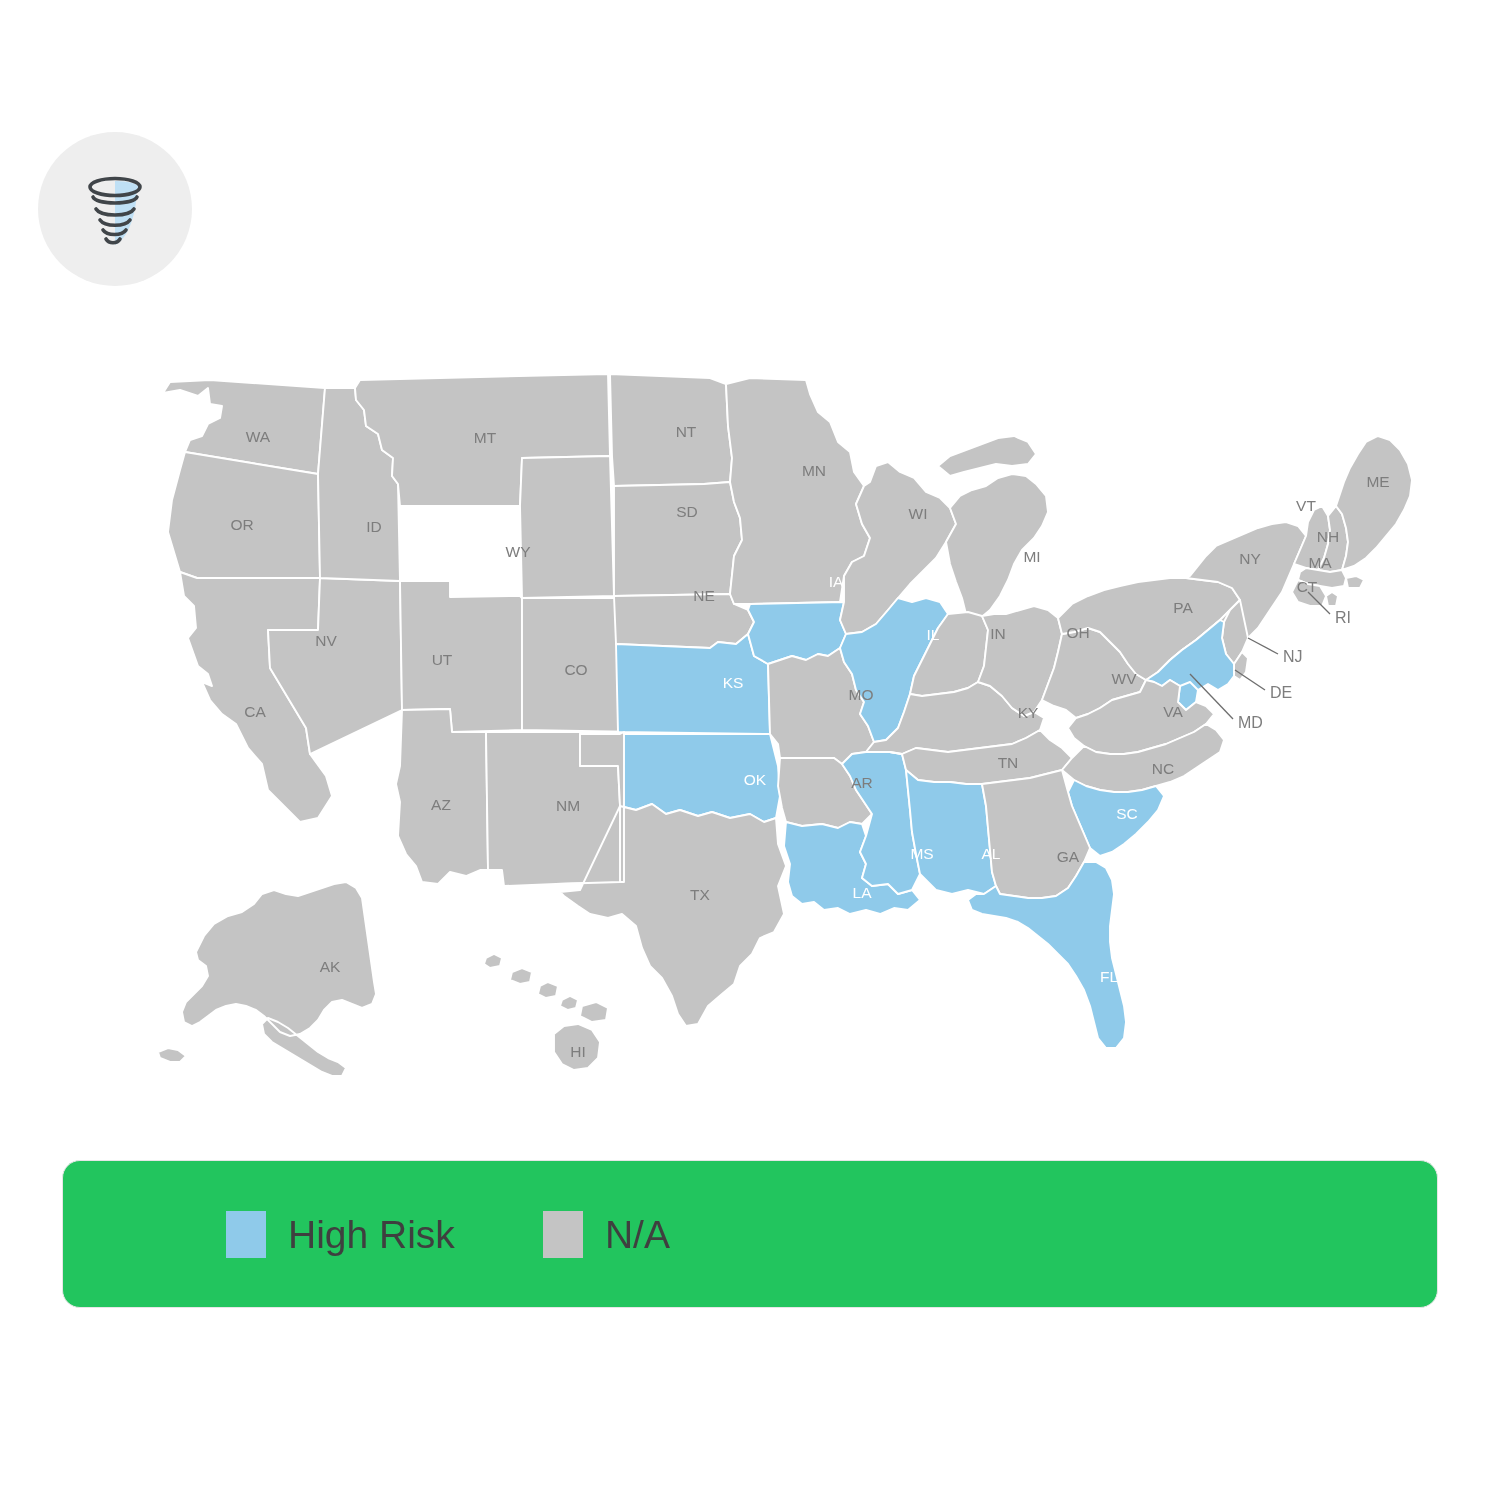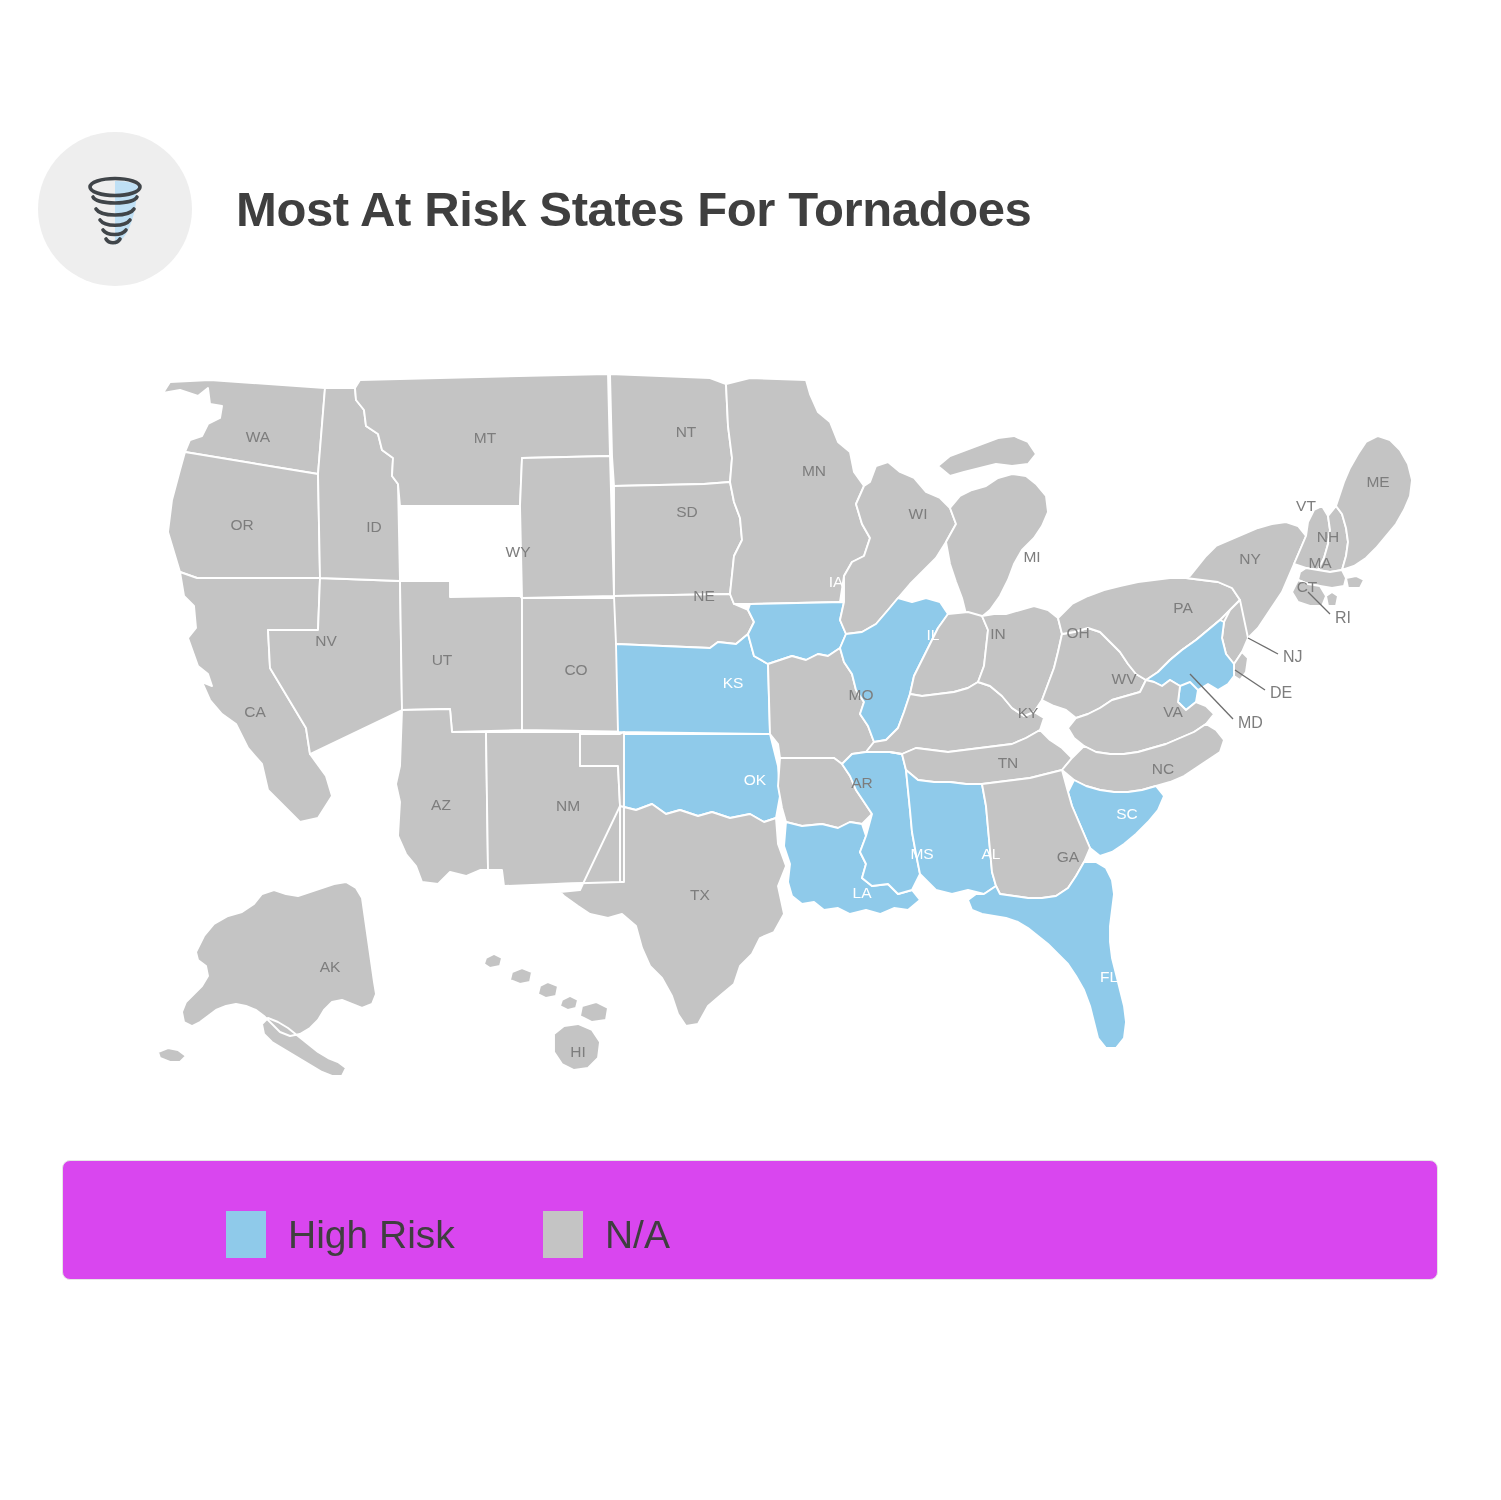--- a/index.html
+++ b/index.html
@@ -76,25 +76,25 @@
     dominant-baseline: middle;
   }
   .leader { stroke: #6e6e6e; stroke-width: 1.3; fill: none; }
 
   
   #legend {
     position: absolute;
     left: 62px;
     top: 1160px;
     width: 1376px;
-    height: 120px;
+    height: 148px;
     box-sizing: border-box;
     border: 1px solid #e6e6e6;
-    border-radius: 8px;
-    background: #d946ef;
+    border-radius: 18px;
+    background: #22c55e;
   }
   #legend-items {
     position: absolute;
     left: 163px;
     top: 50px;
     display: flex;
     align-items: center;
     gap: 88px;
   }
   .legend-item {
@@ -128,21 +128,20 @@
         <ellipse cx="48" cy="26" rx="25" ry="8.5" fill="none" stroke="#404549" stroke-width="3.6"></ellipse>
 
         <path d="M26 36 C30 44 66 44 70 36" fill="none" stroke="#404549" stroke-width="3.6" stroke-linecap="round"></path>
         <path d="M29 48 C34 56 62 56 67 48" fill="none" stroke="#404549" stroke-width="3.6" stroke-linecap="round"></path>
         <path d="M33 59 C38 66 58 66 63 59" fill="none" stroke="#404549" stroke-width="3.6" stroke-linecap="round"></path>
         <path d="M36 69 C40 75 55 75 59 69" fill="none" stroke="#404549" stroke-width="3.6" stroke-linecap="round"></path>
         <path d="M39 78 C42 83 50 83 53 78" fill="none" stroke="#404549" stroke-width="3.6" stroke-linecap="round"></path>
       </svg>
     </span>
   </div>
-  <div id="page-title">Most At Risk States For Tornadoes</div>
 </div>
 
 <div id="map-wrap">
 <svg id="us-map" viewBox="0 0 1300 730" xmlns="http://www.w3.org/2000/svg">
 
   <g id="states-layer">
 
     <path class="state na" d="M13,27 L30,24 L48,30 L58,22 L60,38 L72,40 L70,52 L58,58 L52,70 L40,74 L35,86 L168,108 L175,22 L60,14 L20,16 Z"></path>
 
     <path class="state na" d="M35,86 L30,104 L22,134 L18,166 L30,206 L47,212 L170,212 L168,108 Z"></path>

